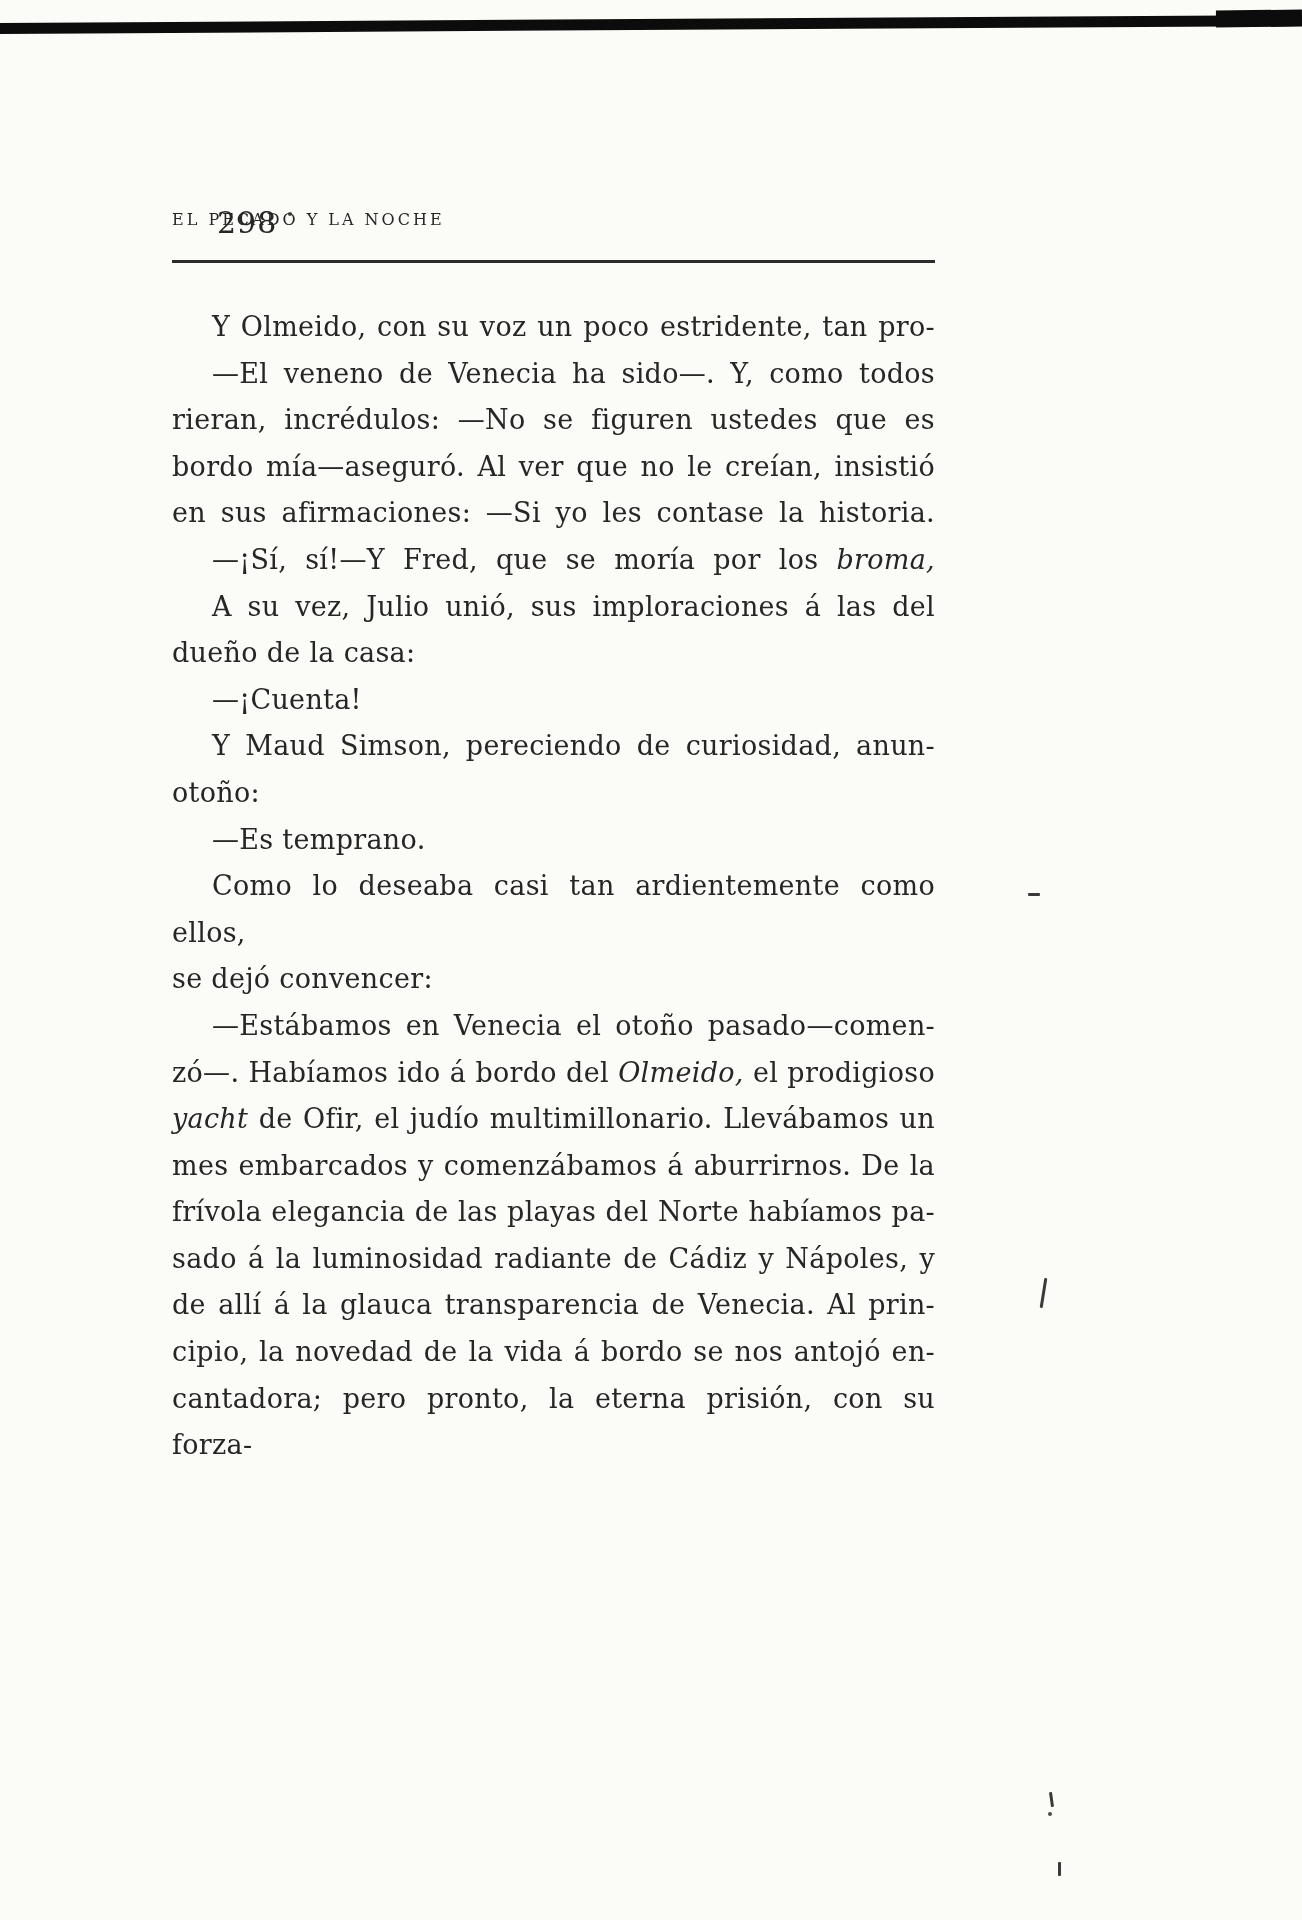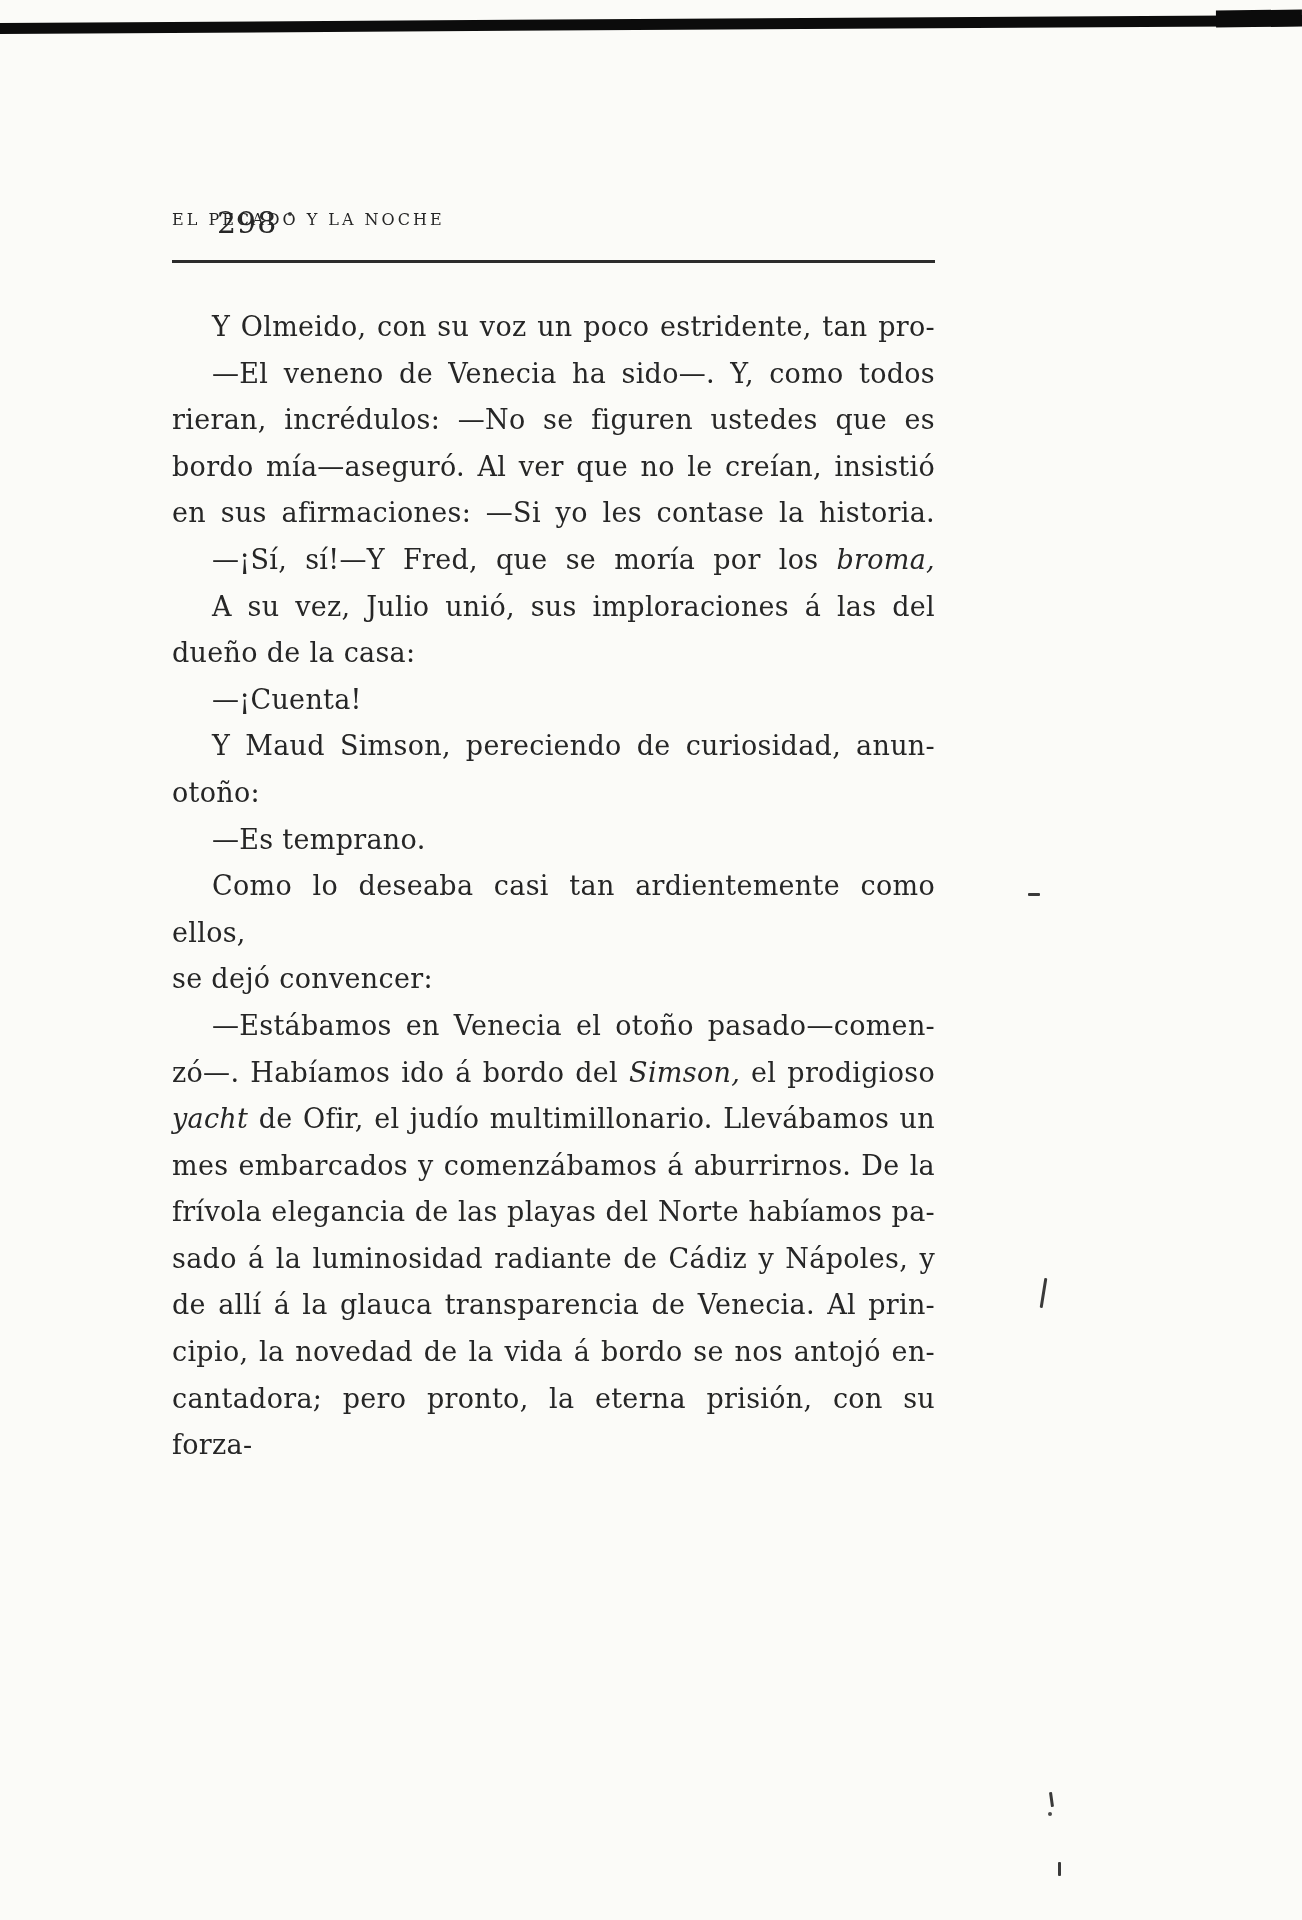--- a/index.html
+++ b/index.html
@@ -97,21 +97,21 @@
       <div class="line indent justify"><span>—¡Sí, sí!—Y Fred, que se moría por los </span><span class="italic">broma,</span></div>
       <div class="line indent justify"><span>A su vez, Julio unió, sus imploraciones á las del</span></div>
       <div class="line"><span>dueño de la casa:</span></div>
       <div class="line indent"><span>—¡Cuenta!</span></div>
       <div class="line indent justify"><span>Y Maud Simson, pereciendo de curiosidad, anun-</span></div>
       <div class="line"><span>otoño:</span></div>
       <div class="line indent"><span>—Es temprano.</span></div>
       <div class="line indent justify"><span>Como lo deseaba casi tan ardientemente como ellos,</span></div>
       <div class="line"><span>se dejó convencer:</span></div>
       <div class="line indent justify"><span>—Estábamos en Venecia el otoño pasado—comen-</span></div>
-      <div class="line justify"><span>zó—. Habíamos ido á bordo del </span><span class="italic">Simson,</span><span> el prodigioso</span></div>
+      <div class="line justify"><span>zó—. Habíamos ido á bordo del </span><span class="italic">Olmeido,</span><span> el prodigioso</span></div>
       <div class="line justify"><span class="italic">yacht</span><span> de Ofir, el judío multimillonario. Llevábamos un</span></div>
       <div class="line justify"><span>mes embarcados y comenzábamos á aburrirnos. De la</span></div>
       <div class="line justify"><span>frívola elegancia de las playas del Norte habíamos pa-</span></div>
       <div class="line justify"><span>sado á la luminosidad radiante de Cádiz y Nápoles, y</span></div>
       <div class="line justify"><span>de allí á la glauca transparencia de Venecia. Al prin-</span></div>
       <div class="line justify"><span>cipio, la novedad de la vida á bordo se nos antojó en-</span></div>
       <div class="line justify"><span>cantadora; pero pronto, la eterna prisión, con su forza-</span></div>
     </div>
 </div>
 

